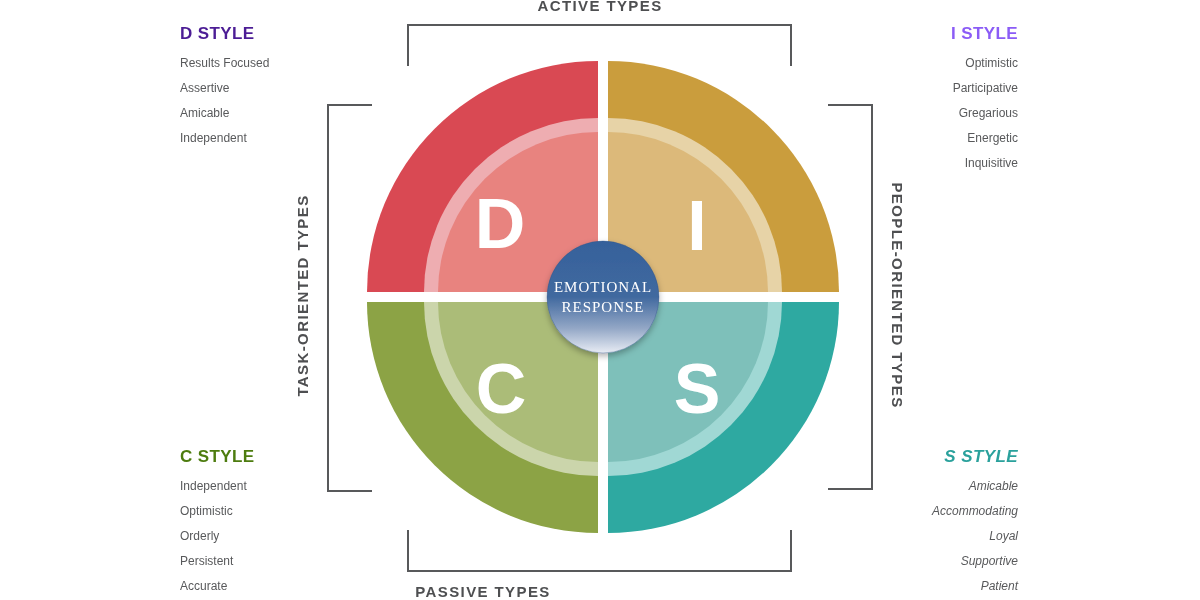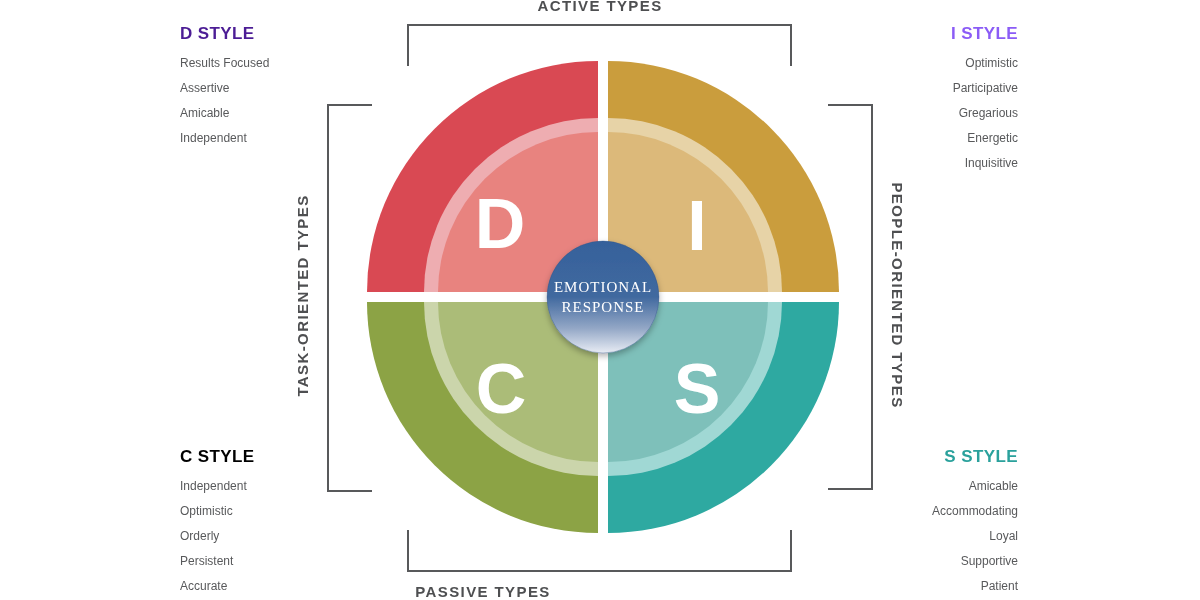--- a/index.html
+++ b/index.html
@@ -50,24 +50,24 @@
     margin-bottom: 7px;
   }
   .style-block .trait {
     font-size: 12px;
     line-height: 25px;
     color: #58595b;
   }
   .block-d { left: 180px;  top: 24px;  text-align: left; }
   .block-i { right: 182px; top: 24px;  text-align: right; }
   .block-c { left: 180px;  top: 447px; text-align: left; }
-  .block-s { right: 182px; top: 447px; text-align: right; }
+  .block-s { right: 182px; top: 447px; text-align: right; font-style: italic; }
   .title-d { color: #4c1d95; }
   .title-i { color: #8b5cf6; }
-  .title-c { color: #000000; }
+  .title-c { color: #4d7c0f; }
   .title-s { color: #2aa19c; }
   
   .wheel { position: absolute; left: 367px; top: 61px; }
   .q-letter {
     font-family: "Liberation Sans", sans-serif;
     font-weight: bold;
     font-size: 70px;
     fill: #ffffff;
   }
   .center-text {

